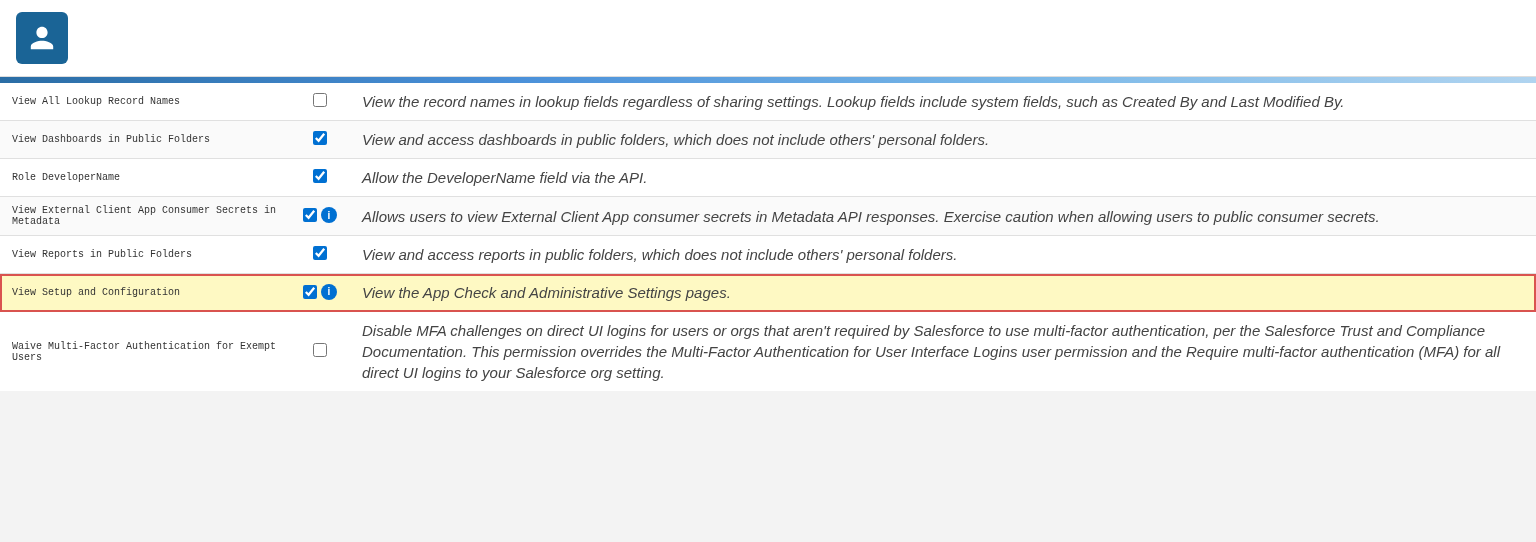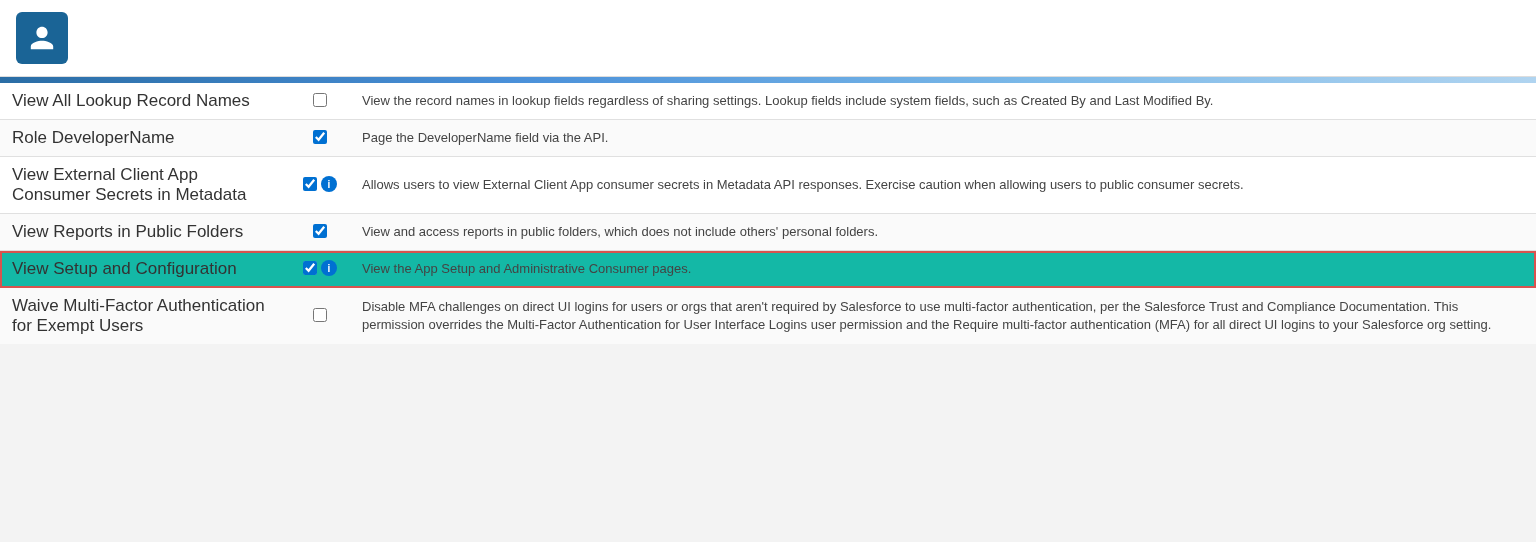--- a/index.html
+++ b/index.html
@@ -67,32 +67,34 @@
 
     td {
       padding: 8px 12px;
       vertical-align: middle;
     }
 
     td.permission-name {
       width: 290px;
       min-width: 220px;
       color: #333;
-      font-size: 17px;
+      font-size: 10px;
+      font-family: Liberation Mono, monospace;
     }
 
     td.checkbox-cell {
       width: 60px;
       text-align: center;
     }
 
     td.description {
       color: #444;
-      font-size: 13px;
+      font-size: 15px;
       line-height: 1.4;
+      font-style: italic;
     }
 
     .checkbox-wrap {
       display: inline-flex;
       align-items: center;
       gap: 4px;
     }
 
     input[type="checkbox"] {
       width: 14px;
@@ -111,21 +113,21 @@
       background: #0070d2;
       color: white;
       font-size: 10px;
       font-weight: bold;
       cursor: pointer;
       border: none;
       flex-shrink: 0;
     }
 
     tr.highlighted td {
-      background: #14b8a6;
+      background: #fef9c3;
     }
 
     tr:nth-child(even):not(.highlighted) {
       background: #fafafa;
     }
   </style>
 </head>
 <body>
 
 <div class="header">
@@ -146,25 +148,32 @@
   <table>
     <tbody id="table-body">
     <tr>
           <td class="permission-name">View All Lookup Record Names</td>
           <td class="checkbox-cell"><div class="checkbox-wrap">
               <input type="checkbox" style="">
             </div></td>
           <td class="description">View the record names in lookup fields regardless of sharing settings. Lookup fields include system fields, such as Created By and Last Modified By.</td>
         </tr>
         <tr>
+          <td class="permission-name">View Dashboards in Public Folders</td>
+          <td class="checkbox-cell"><div class="checkbox-wrap">
+              <input type="checkbox" checked="" style="">
+            </div></td>
+          <td class="description">View and access dashboards in public folders, which does not include others' personal folders.</td>
+        </tr>
+        <tr>
           <td class="permission-name">Role DeveloperName</td>
           <td class="checkbox-cell"><div class="checkbox-wrap">
               <input type="checkbox" checked="" style="">
             </div></td>
-          <td class="description">Page the DeveloperName field via the API.</td>
+          <td class="description">Allow the DeveloperName field via the API.</td>
         </tr>
         <tr>
           <td class="permission-name">View External Client App Consumer Secrets in Metadata</td>
           <td class="checkbox-cell"><div class="checkbox-wrap">
               <input type="checkbox" checked="" style="">
               <button class="info-btn">i</button>
             </div></td>
           <td class="description">Allows users to view External Client App consumer secrets in Metadata API responses. Exercise caution when allowing users to public consumer secrets.</td>
         </tr>
         <tr>
@@ -173,21 +182,21 @@
               <input type="checkbox" checked="" style="">
             </div></td>
           <td class="description">View and access reports in public folders, which does not include others' personal folders.</td>
         </tr>
         <tr class="highlighted">
           <td class="permission-name">View Setup and Configuration</td>
           <td class="checkbox-cell"><div class="checkbox-wrap">
               <input type="checkbox" checked="" style="">
               <button class="info-btn">i</button>
             </div></td>
-          <td class="description">View the App Setup and Administrative Consumer pages.</td>
+          <td class="description">View the App Check and Administrative Settings pages.</td>
         </tr>
         <tr>
           <td class="permission-name">Waive Multi-Factor Authentication for Exempt Users</td>
           <td class="checkbox-cell"><div class="checkbox-wrap">
               <input type="checkbox" style="">
             </div></td>
           <td class="description">Disable MFA challenges on direct UI logins for users or orgs that aren't required by Salesforce to use multi-factor authentication, per the Salesforce Trust and Compliance Documentation. This permission overrides the Multi-Factor Authentication for User Interface Logins user permission and the Require multi-factor authentication (MFA) for all direct UI logins to your Salesforce org setting.</td>
         </tr>
       </tbody>
   </table>

